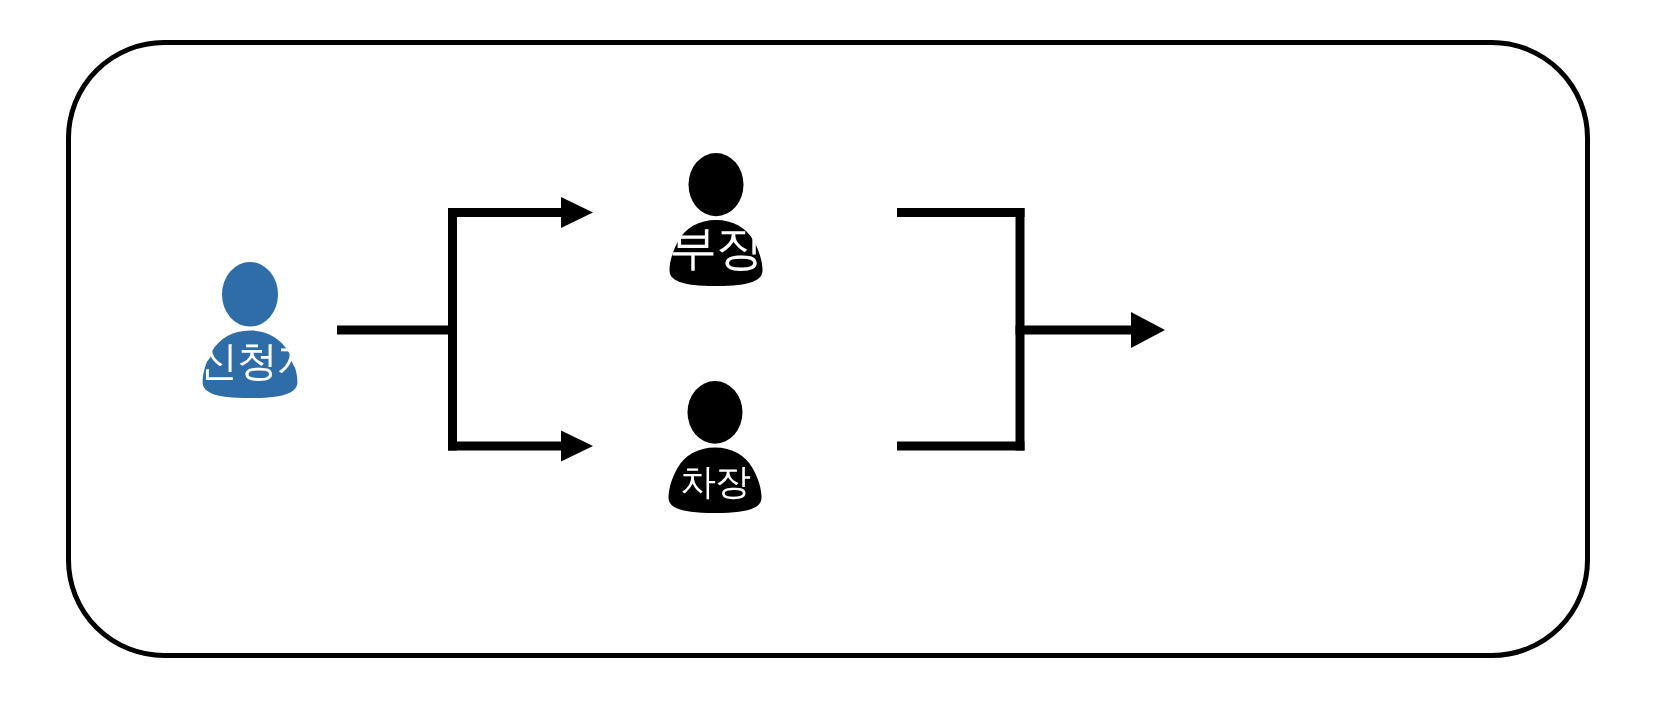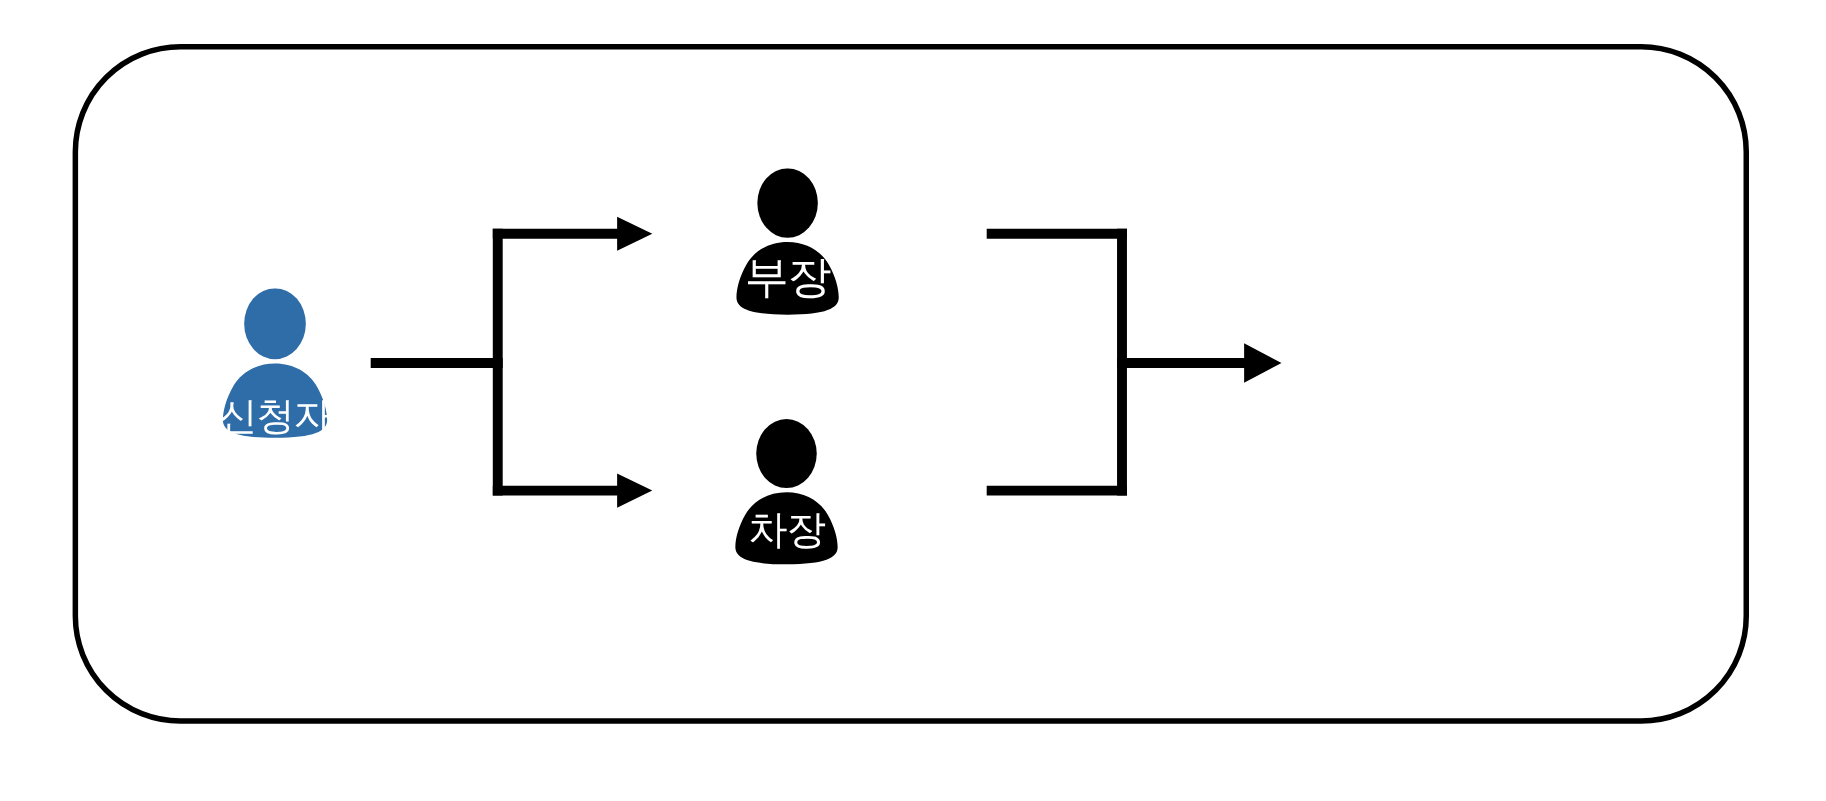--- a/index.html
+++ b/index.html
@@ -47,23 +47,23 @@
     position: absolute;
     left: 0;
     right: 0;
     text-align: center;
     color: #ffffff;
     white-space: nowrap;
     line-height: 1.05;
     letter-spacing: -1px;
   }
   .person-applicant { left: 197px; top: 262px; width: 106px; height: 137px; }
-  .person-applicant .person-label { bottom: 1px; font-size: 35px; }
+  .person-applicant .person-label { bottom: 16px; font-size: 41px; }
   .person-manager1 { left: 664px; top: 153px; width: 104px; height: 134px; }
-  .person-manager1 .person-label { bottom: 14px; font-size: 40px; }
+  .person-manager1 .person-label { bottom: 14px; font-size: 48px; }
   .person-manager2 { left: 663px; top: 381px; width: 104px; height: 133px; }
   .person-manager2 .person-label { bottom: 13px; font-size: 36px; }
   .next-step-text {
     position: absolute;
     left: 1220px;
     top: 303px;
     font-size: 50px;
     line-height: 58px;
     color: #000000;
     white-space: nowrap;

